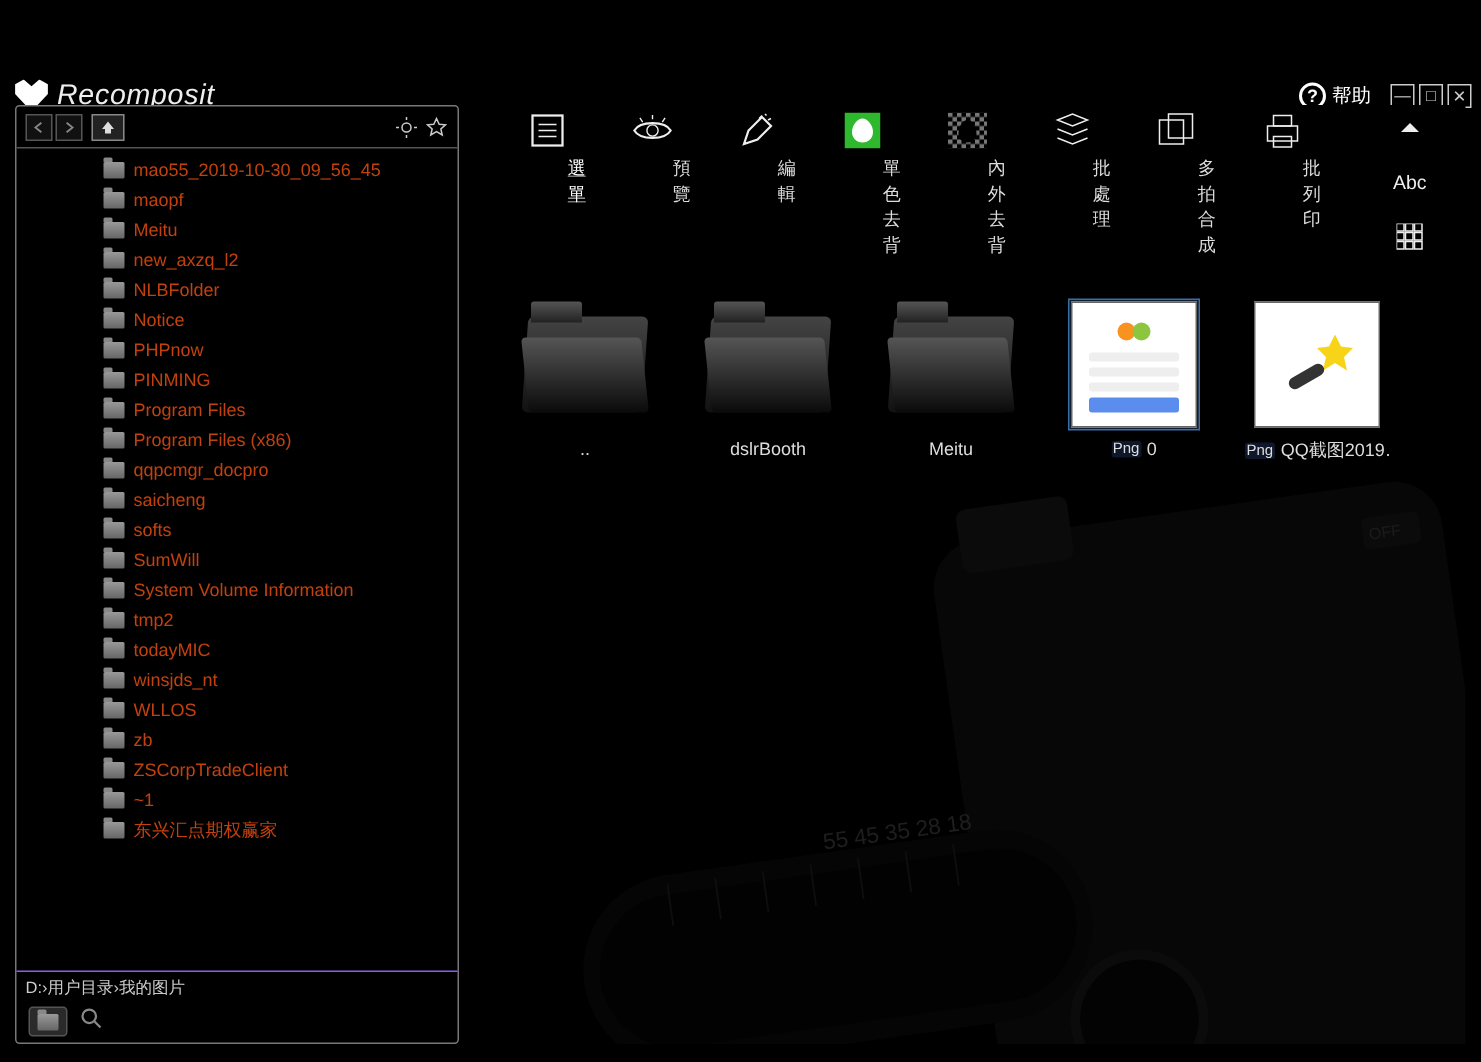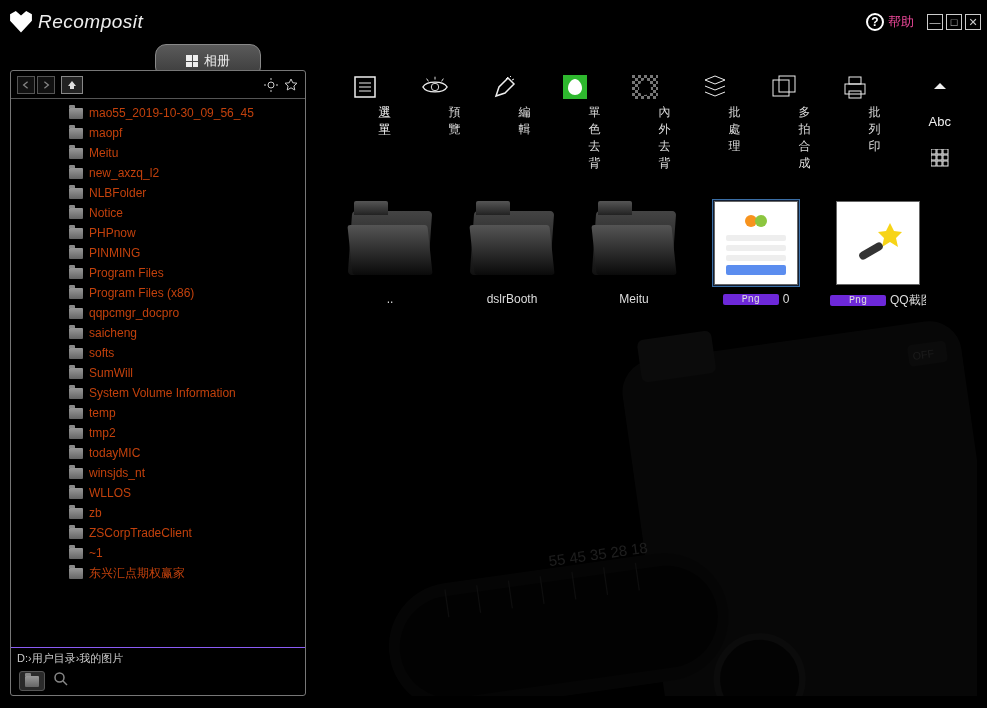--- a/index.html
+++ b/index.html
@@ -1,27 +1,27 @@
 <!DOCTYPE html>
 <html><head>
 <meta charset="utf-8">
 <style>
 * { margin: 0; padding: 0; box-sizing: border-box; font-family: "Microsoft YaHei", Arial, sans-serif; }
 body { background: #000; width: 987px; height: 708px; overflow: hidden; color: #fff; position: relative; }
 
 
-.titlebar { height: 44px; display: flex; align-items: center; justify-content: space-between; padding: 0 6px 0 8px; }
+.titlebar { height: 44px; display: flex; align-items: center; justify-content: space-between; padding: 0 6px 0 8px; margin-top: 42px; }
 .logo-wrap { display: flex; align-items: center; gap: 4px; }
 .logo-heart { width: 26px; height: 26px; background: #fff; clip-path: polygon(50% 90%, 8% 45%, 8% 20%, 30% 8%, 50% 25%, 70% 8%, 92% 20%, 92% 45%); border-radius: 2px; }
 .logo-text { font-style: italic; font-size: 19px; color: #eee; letter-spacing: .5px; }
 .tb-right { display: flex; align-items: center; gap: 3px; }
 .tb-btn { width: 16px; height: 16px; border: 1px solid #ccc; color: #ccc; font-size: 11px; display: flex; align-items: center; justify-content: center; cursor: pointer; background: #000; }
 .help-link { display: flex; align-items: center; gap: 4px; margin-right: 10px; cursor: pointer; }
 .help-q { width: 18px; height: 18px; border: 2px solid #fff; border-radius: 50%; color: #fff; font-weight: bold; font-size: 12px; display: flex; align-items: center; justify-content: center; }
-.help-txt { font-size: 13px; color: #ec4899; }
+.help-txt { font-size: 13px; color: #ffffff; }
 
 
 .centerbar { height: 24px; display: flex; justify-content: flex-start; padding-left: 155px; }
 .tab-btn { width: 106px; height: 34px; border: 1px solid #888; border-radius: 11px; background: linear-gradient(#5a5a5a,#3a3a3a); color: #eee; font-size: 13px; display: flex; align-items: center; justify-content: center; gap: 6px; cursor: pointer; }
 .tab-ico { width: 12px; height: 12px; display: grid; grid-template: repeat(2,1fr)/repeat(2,1fr); gap: 1px; }
 .tab-ico span { background: #eee; }
 
 
 .main { position: absolute; top: 70px; left: 10px; right: 10px; bottom: 12px; display: flex; gap: 10px; }
 
@@ -58,21 +58,21 @@
 .tool.active .tool-lb { color: #fff; text-decoration: underline; text-decoration-color: #777; }
 .spacer { flex: 1; }
 .right-tools { display: flex; flex-direction: column; align-items: center; gap: 20px; padding-top:2px;}
 .rt-item { cursor: pointer; color: #eee; }
 
 
 .grid { display: flex; gap: 26px; padding: 28px 26px; flex-wrap: wrap; position:relative; z-index:2;}
 .thumb { width: 96px; display: flex; flex-direction: column; align-items: center; gap: 6px; cursor: pointer; }
 .thumb-box { width: 86px; height: 86px; display: flex; align-items: center; justify-content: center; background: transparent; }
 .thumb-lb { font-size: 12px; color: #ddd; max-width: 96px; white-space: nowrap; overflow: hidden; display:flex; align-items:center; gap:4px;}
-.png-tag { background:#6d28d9; color:#ddd; font-size:10px; padding:0 19px; border-radius:2px;font-family:Liberation Mono, monospace;}
+.png-tag { background:#0f172a; color:#ddd; font-size:10px; padding:0 1px; border-radius:2px;}
 .thumb.sel .thumb-box { outline: 1px solid #3a6ea5; background: rgba(70,120,200,.25); }
 .folder-thumb { width: 80px; height: 64px; position: relative; }
 .folder-thumb .back { position:absolute; inset:0; background: linear-gradient(#444,#111); border-radius:4px; transform: skewX(-4deg);}
 .folder-thumb .flap{ position:absolute; top:-10px; left:4px; width:34px; height:14px; background:linear-gradient(#555,#222); border-radius:2px 2px 0 0;}
 .folder-thumb .front{position:absolute; left:0; right:0; bottom:0; height:50px; background:linear-gradient(#555,#0a0a0a); border-radius:3px; transform: skewX(6deg);}
 .img-thumb { width: 84px; height: 84px; background:#fff; border:1px solid #666; display:flex; flex-direction:column; align-items:center; justify-content:center; gap:4px; padding:4px; }
 .img-thumb .bar{height:6px; width:80%; background:#eee; border-radius:2px;}
 .img-thumb .bar.b{background:#5b8def; height:10px;}
 .wand-thumb{width:84px; height:84px; background:#fff; border:1px solid #666; display:flex; align-items:center; justify-content:center;}
 </style>
@@ -195,24 +195,20 @@
           <div class="fic"></div>
           <span>softs</span>
         </div>
         <div class="folder-item">
           <div class="fic"></div>
           <span>SumWill</span>
         </div>
         <div class="folder-item">
           <div class="fic"></div>
           <span>System Volume Information</span>
-        </div>
-        <div class="folder-item">
-          <div class="fic"></div>
-          <span>temp</span>
         </div>
         <div class="folder-item">
           <div class="fic"></div>
           <span>tmp2</span>
         </div>
         <div class="folder-item">
           <div class="fic"></div>
           <span>todayMIC</span>
         </div>
         <div class="folder-item">

